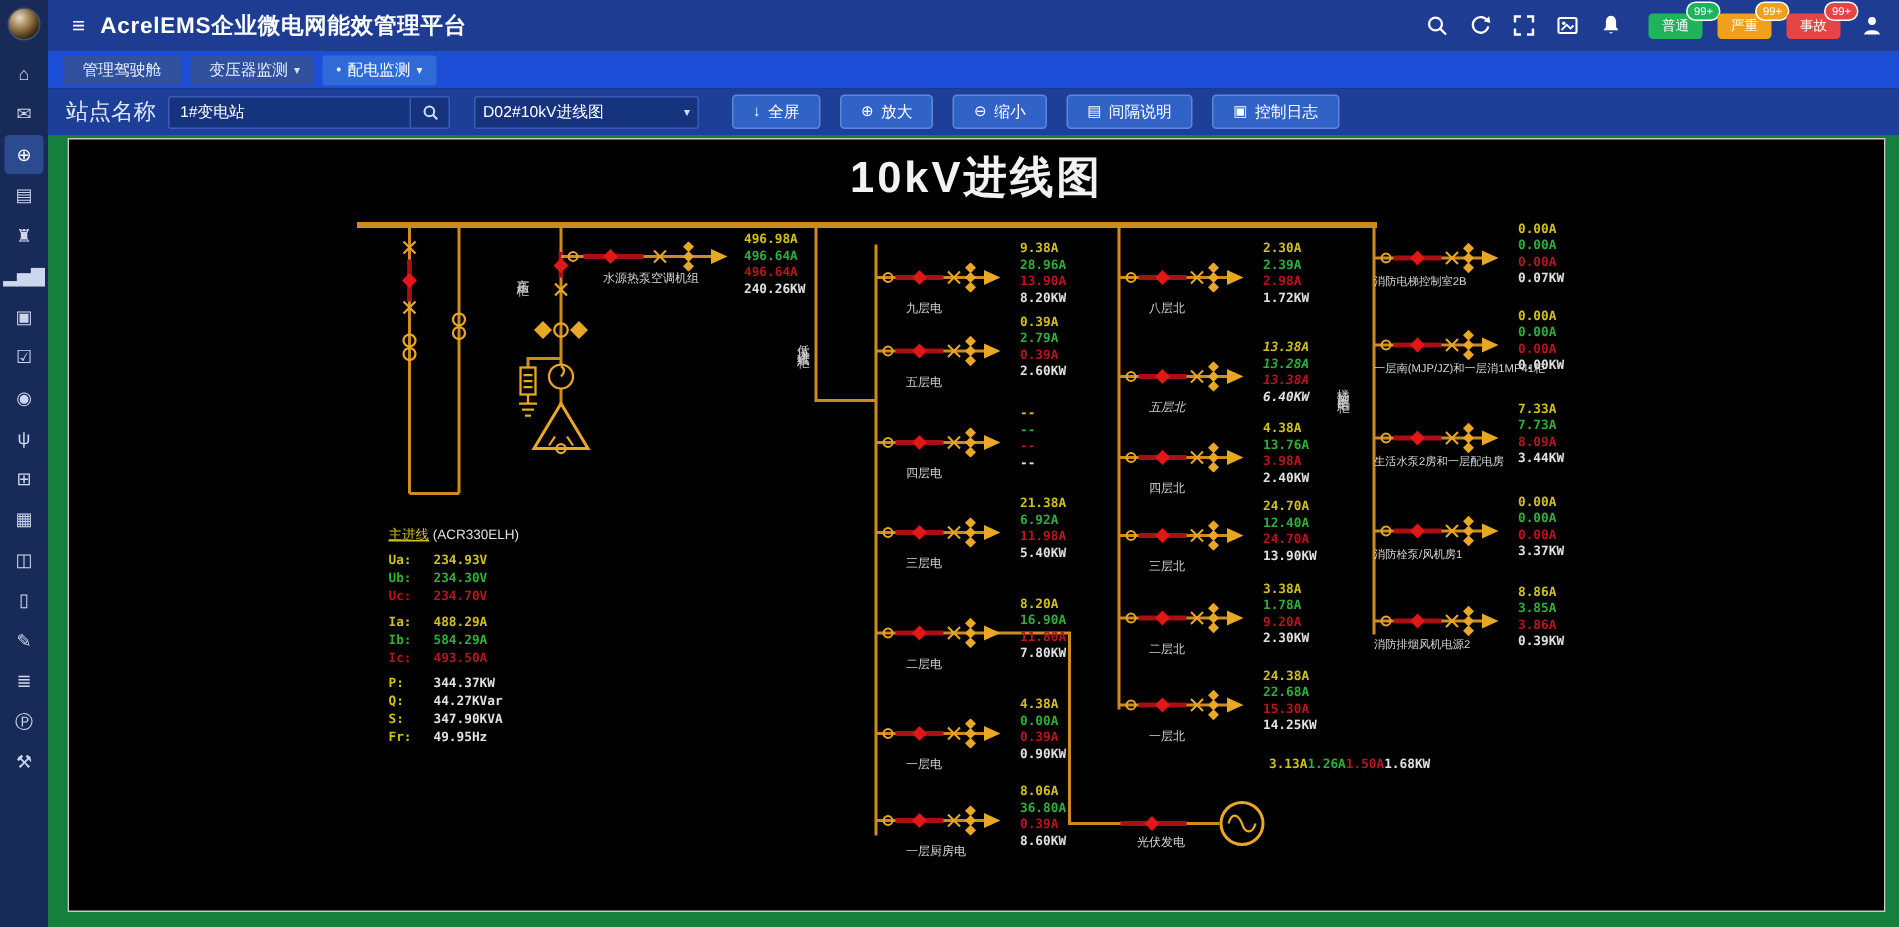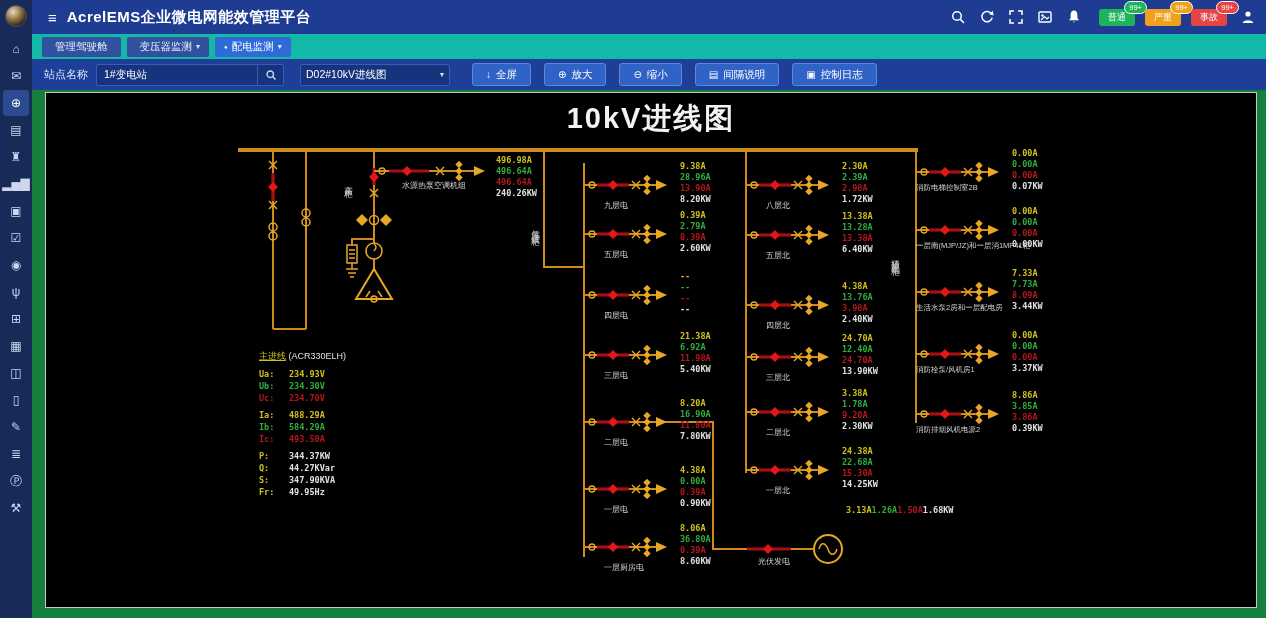--- a/index.html
+++ b/index.html
@@ -18,29 +18,29 @@
   .main{flex:1;display:flex;flex-direction:column;min-width:0}
   .header{height:34px;background:#1d3c92;display:flex;align-items:center;padding:0 10px;color:#fff}
   .burger{font-size:15px;margin:0 10px 0 6px;cursor:pointer}
   .htitle{font-size:15px;font-weight:bold;letter-spacing:.5px}
   .hright{margin-left:auto;display:flex;align-items:center;gap:13px}
   .hicon{width:16px;height:16px;cursor:pointer;display:block}
   .badges{display:flex;align-items:flex-end;gap:10px;margin-left:4px}
   .badge{position:relative;height:17px;border-radius:3px;padding:2px 9px;font-size:9px;color:#fff;cursor:pointer;white-space:nowrap}
   .bub{position:absolute;top:-8px;right:-12px;font-size:7.5px;padding:1px 4px;border-radius:8px;
     border:1px solid #fff;color:#fff;line-height:1.2}
-  .tabbar{height:25px;background:#14b8a6;display:flex;align-items:center;padding:4px 10px;gap:6px}
+  .tabbar{height:25px;background:#1d4ed8;display:flex;align-items:center;padding:4px 10px;gap:6px}
   .tab{background:#31519f;color:#e8eeff;font-size:10.5px;padding:3px 9px;border-radius:2px;cursor:pointer;
     display:flex;align-items:center;gap:4px;white-space:nowrap}
   .tab.active{background:#2e6ad8;color:#fff}
   .tdot{font-size:6px}
   .tcaret{font-size:8px;opacity:.9}
   
   .toolbar{height:31px;background:#1d3f97;display:flex;align-items:center;padding:0 12px;gap:8px}
-  .tlabel{color:#dfe7ff;font-size:11px;white-space:nowrap}
+  .tlabel{color:#dfe7ff;font-size:15px;white-space:nowrap}
   .tinput-wrap{display:flex;align-items:center;background:#16337e;border:1px solid #3b5cb4;border-radius:2px;height:22px}
   .tinput{width:160px;height:20px;background:transparent;border:none;outline:none;color:#fff;font-size:10.5px;padding:0 7px;
     font-family:"Liberation Sans","DejaVu Sans",sans-serif}
   .sbtn{width:26px;height:20px;border-left:1px solid #3b5cb4;display:flex;align-items:center;justify-content:center;cursor:pointer}
   .select{width:150px;height:22px;background:#16337e;border:1px solid #3b5cb4;border-radius:2px;color:#fff;
     font-size:10.5px;display:flex;align-items:center;justify-content:space-between;padding:0 5px;cursor:pointer;margin-left:8px}
   .caret{font-size:8px;opacity:.85}
   .tbtns{display:flex;gap:13px;margin-left:14px}
   .tbtn{background:#3163c6;border:1px solid #5f86dd;border-radius:3px;color:#fff;font-size:10.5px;height:23px;
     padding:0 13px;cursor:pointer;display:flex;align-items:center;gap:5px;white-space:nowrap;
@@ -582,21 +582,21 @@
               </svg>
               <div class="fvals">
                 <span class="c-y">2.30A</span>
                 <span class="c-g">2.39A</span>
                 <span class="c-r">2.98A</span>
                 <span class="c-w">1.72KW</span>
               </div>
               <div class="flabel">八层北</div>
             </div>
 
-            <div class="frow" style="top: 132px;">
+            <div class="frow" style="top: 148px; font-style: italic;">
               <svg class="fsym" width="85" height="20">
                 <line x1="0" y1="10" x2="73" y2="10" stroke="#cf8b1f" stroke-width="2"></line>
                 <circle cx="8" cy="10" r="3" fill="none" stroke="#e8a825" stroke-width="1.3"></circle>
                 <line x1="13" y1="10" x2="45" y2="10" stroke="#a80f14" stroke-width="3.2"></line>
                 <rect x="-3.5" y="-3.5" width="7" height="7" fill="#e01818" transform="translate(29,10) rotate(45)"></rect>
                 <path d="M48,6 L56,14 M48,14 L56,6" stroke="#e8a825" stroke-width="1.4" fill="none"></path>
                 <rect x="-2.6" y="-2.6" width="5.2" height="5.2" fill="#e8a825" transform="translate(63,3.5) rotate(45)"></rect>
                 <rect x="-2.6" y="-2.6" width="5.2" height="5.2" fill="#e8a825" transform="translate(63,10) rotate(45)"></rect>
                 <rect x="-2.6" y="-2.6" width="5.2" height="5.2" fill="#e8a825" transform="translate(63,16.5) rotate(45)"></rect>
                 <path d="M72,5 L83,10 L72,15 Z" fill="#e8a825"></path>

